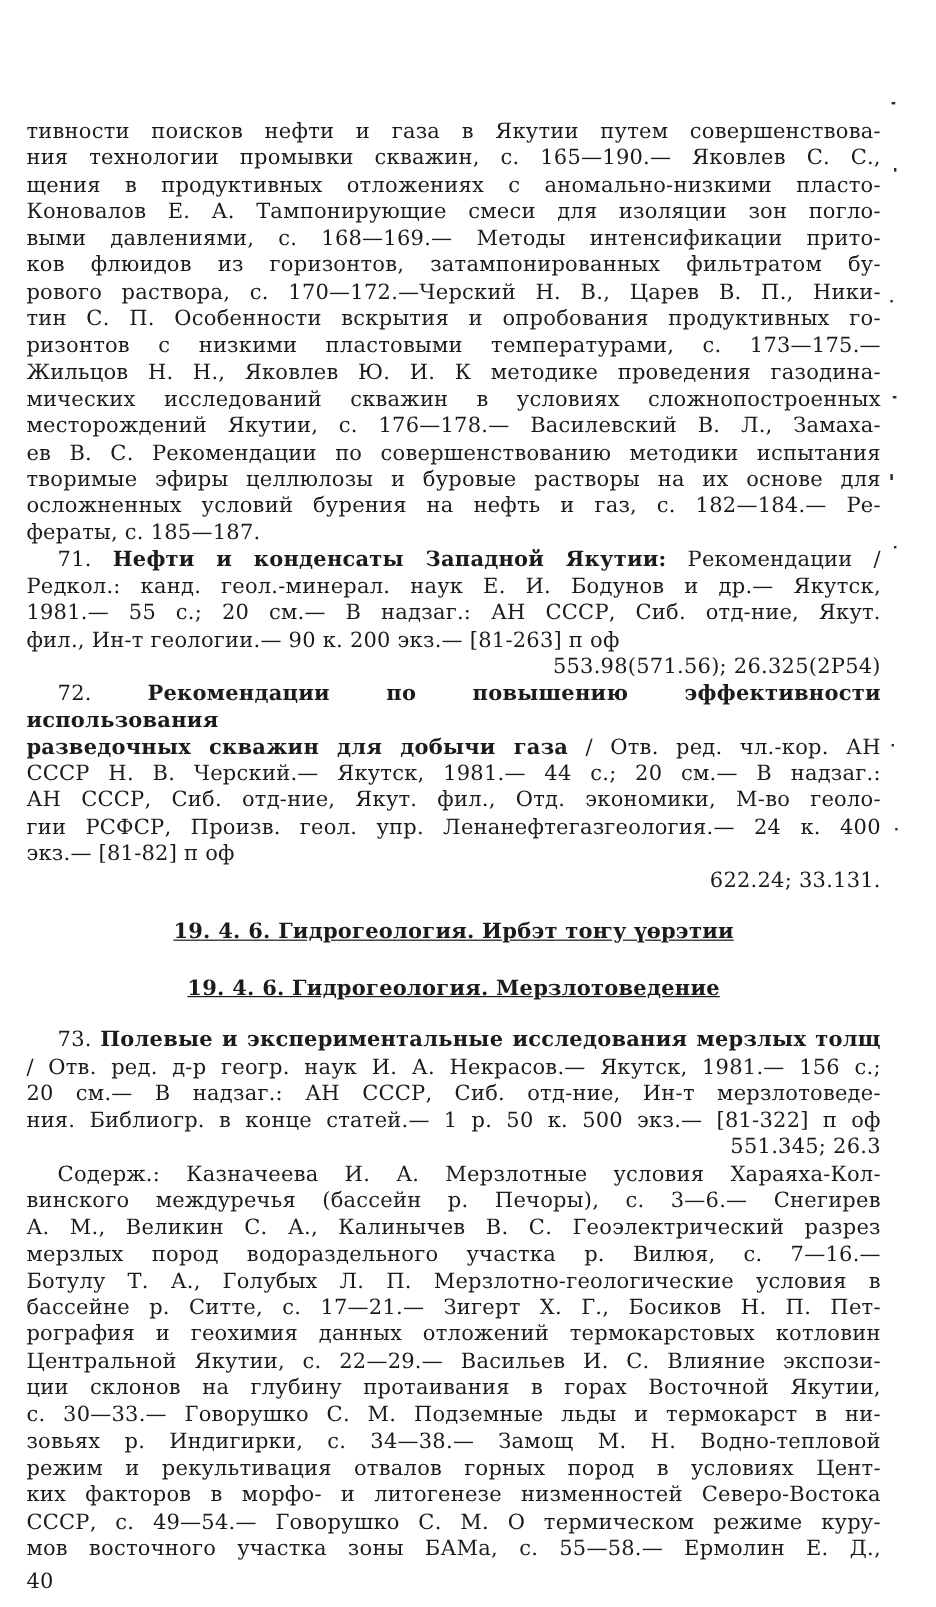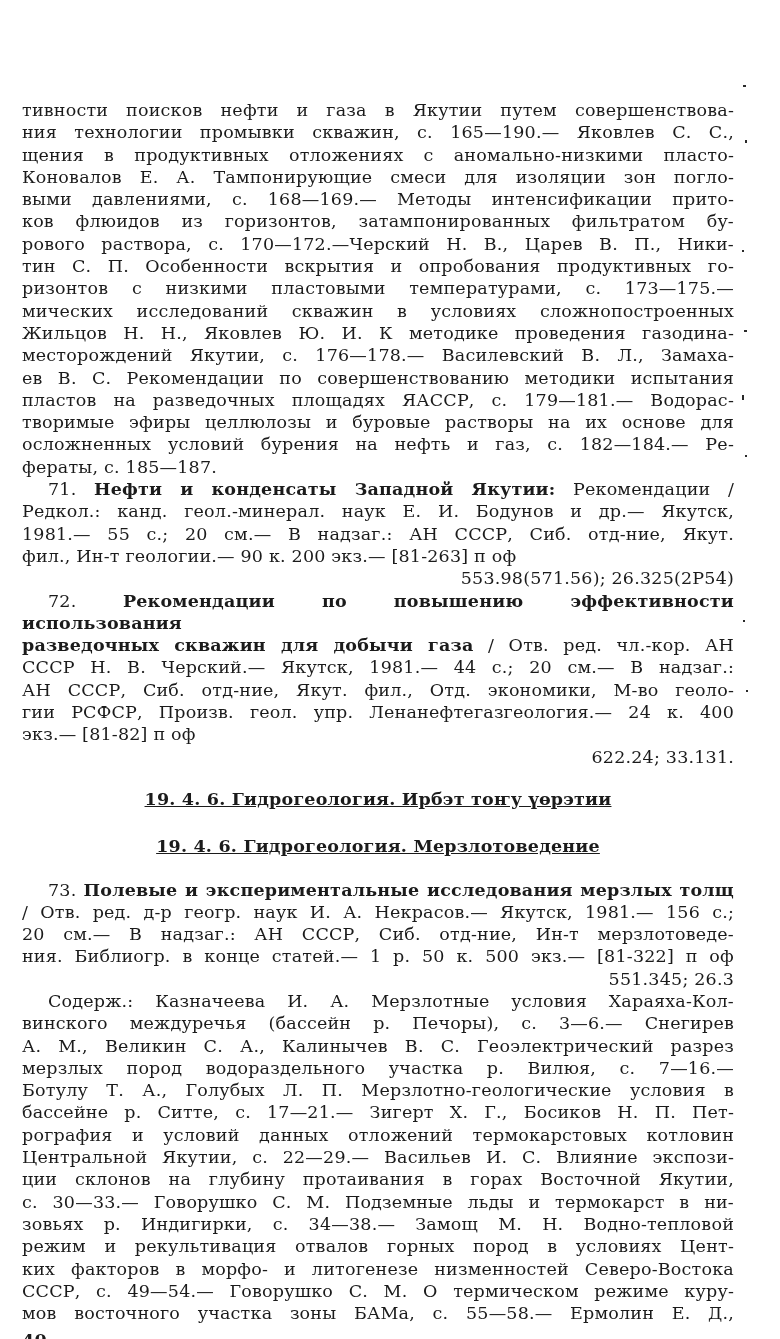--- a/index.html
+++ b/index.html
@@ -21,45 +21,44 @@
   }
   .line.plain{text-align:right;text-align-last:left;}
   .line.center{text-align:center;text-align-last:center;text-decoration:underline;}
   .line.right{text-align:center;text-align-last:right;}
   .line.indent{text-indent:26px;}
   .b{font-weight:700;}
   .block{margin:0;}
   [data-block="section-heading-yakut"]{margin-top:20px;}
   [data-block="section-heading-russian"]{margin-top:25px;}
   [data-block="entry-73"]{margin-top:21px;}
-  .pagenum{margin-top:5px;font-weight:bold;}
+  .pagenum{margin-top:5px;}
   .speck{position:absolute;background:#2a2a2a;}
 </style>
 </head>
 <body>
 
 <div class="page">
 
   <div class="textcol">
     <div>
         <div class="block" data-block="continuation-paragraph">
           <div class="line"><span>тивности поисков нефти и газа в Якутии путем совершенствова-</span></div>
           <div class="line"><span>ния технологии промывки скважин, с. 165—190.— Яковлев С. С.,</span></div>
           <div class="line"><span>щения в продуктивных отложениях с аномально-низкими пласто-</span></div>
           <div class="line"><span>Коновалов Е. А. Тампонирующие смеси для изоляции зон погло-</span></div>
           <div class="line"><span>выми давлениями, с. 168—169.— Методы интенсификации прито-</span></div>
           <div class="line"><span>ков флюидов из горизонтов, затампонированных фильтратом бу-</span></div>
           <div class="line"><span>рового раствора, с. 170—172.—Черский Н. В., Царев В. П., Ники-</span></div>
           <div class="line"><span>тин С. П. Особенности вскрытия и опробования продуктивных го-</span></div>
           <div class="line"><span>ризонтов с низкими пластовыми температурами, с. 173—175.—</span></div>
+          <div class="line"><span>Жильцов Н. Н., Яковлев Ю. И. К методике проведения газодина-</span></div>
           <div class="line"><span>мических исследований скважин в условиях сложнопостроенных</span></div>
-          <div class="line"><span>Жильцов Н. Н., Яковлев Ю. И. К методике проведения газодина-</span></div>
           <div class="line"><span>месторождений Якутии, с. 176—178.— Василевский В. Л., Замаха-</span></div>
           <div class="line"><span>ев В. С. Рекомендации по совершенствованию методики испытания</span></div>
-          <div class="line"><span>пластов на разведочных площадях ЯАССР, с. 179—181.— Водорас-</span></div>
           <div class="line"><span>творимые эфиры целлюлозы и буровые растворы на их основе для</span></div>
           <div class="line"><span>осложненных условий бурения на нефть и газ, с. 182—184.— Ре-</span></div>
           <div class="line plain"><span>фераты, с. 185—187.</span></div>
         </div>
         <div class="block" data-block="entry-71">
           <div class="line indent"><span>71. </span><span class="b">Нефти и конденсаты Западной Якутии:</span><span> Рекомендации /</span></div>
           <div class="line"><span>Редкол.: канд. геол.-минерал. наук Е. И. Бодунов и др.— Якутск,</span></div>
           <div class="line"><span>1981.— 55 с.; 20 см.— В надзаг.: АН СССР, Сиб. отд-ние, Якут.</span></div>
           <div class="line plain"><span>фил., Ин-т геологии.— 90 к. 200 экз.— [81-263] п оф</span></div>
         </div>
@@ -92,21 +91,21 @@
         <div class="block" data-block="entry-73-classification">
           <div class="line right">551.345; 26.3</div>
         </div>
         <div class="block" data-block="entry-73-contents">
           <div class="line indent"><span>Содерж.: Казначеева И. А. Мерзлотные условия Хараяха-Кол-</span></div>
           <div class="line"><span>винского междуречья (бассейн р. Печоры), с. 3—6.— Снегирев</span></div>
           <div class="line"><span>А. М., Великин С. А., Калинычев В. С. Геоэлектрический разрез</span></div>
           <div class="line"><span>мерзлых пород водораздельного участка р. Вилюя, с. 7—16.—</span></div>
           <div class="line"><span>Ботулу Т. А., Голубых Л. П. Мерзлотно-геологические условия в</span></div>
           <div class="line"><span>бассейне р. Ситте, с. 17—21.— Зигерт Х. Г., Босиков Н. П. Пет-</span></div>
-          <div class="line"><span>рография и условий данных отложений термокарстовых котловин</span></div>
+          <div class="line"><span>рография и геохимия данных отложений термокарстовых котловин</span></div>
           <div class="line"><span>Центральной Якутии, с. 22—29.— Васильев И. С. Влияние экспози-</span></div>
           <div class="line"><span>ции склонов на глубину протаивания в горах Восточной Якутии,</span></div>
           <div class="line"><span>с. 30—33.— Говорушко С. М. Подземные льды и термокарст в ни-</span></div>
           <div class="line"><span>зовьях р. Индигирки, с. 34—38.— Замощ М. Н. Водно-тепловой</span></div>
           <div class="line"><span>режим и рекультивация отвалов горных пород в условиях Цент-</span></div>
           <div class="line"><span>ких факторов в морфо- и литогенезе низменностей Северо-Востока</span></div>
           <div class="line"><span>СССР, с. 49—54.— Говорушко С. М. О термическом режиме куру-</span></div>
           <div class="line"><span>мов восточного участка зоны БАМа, с. 55—58.— Ермолин Е. Д.,</span></div>
         </div>
       </div>

